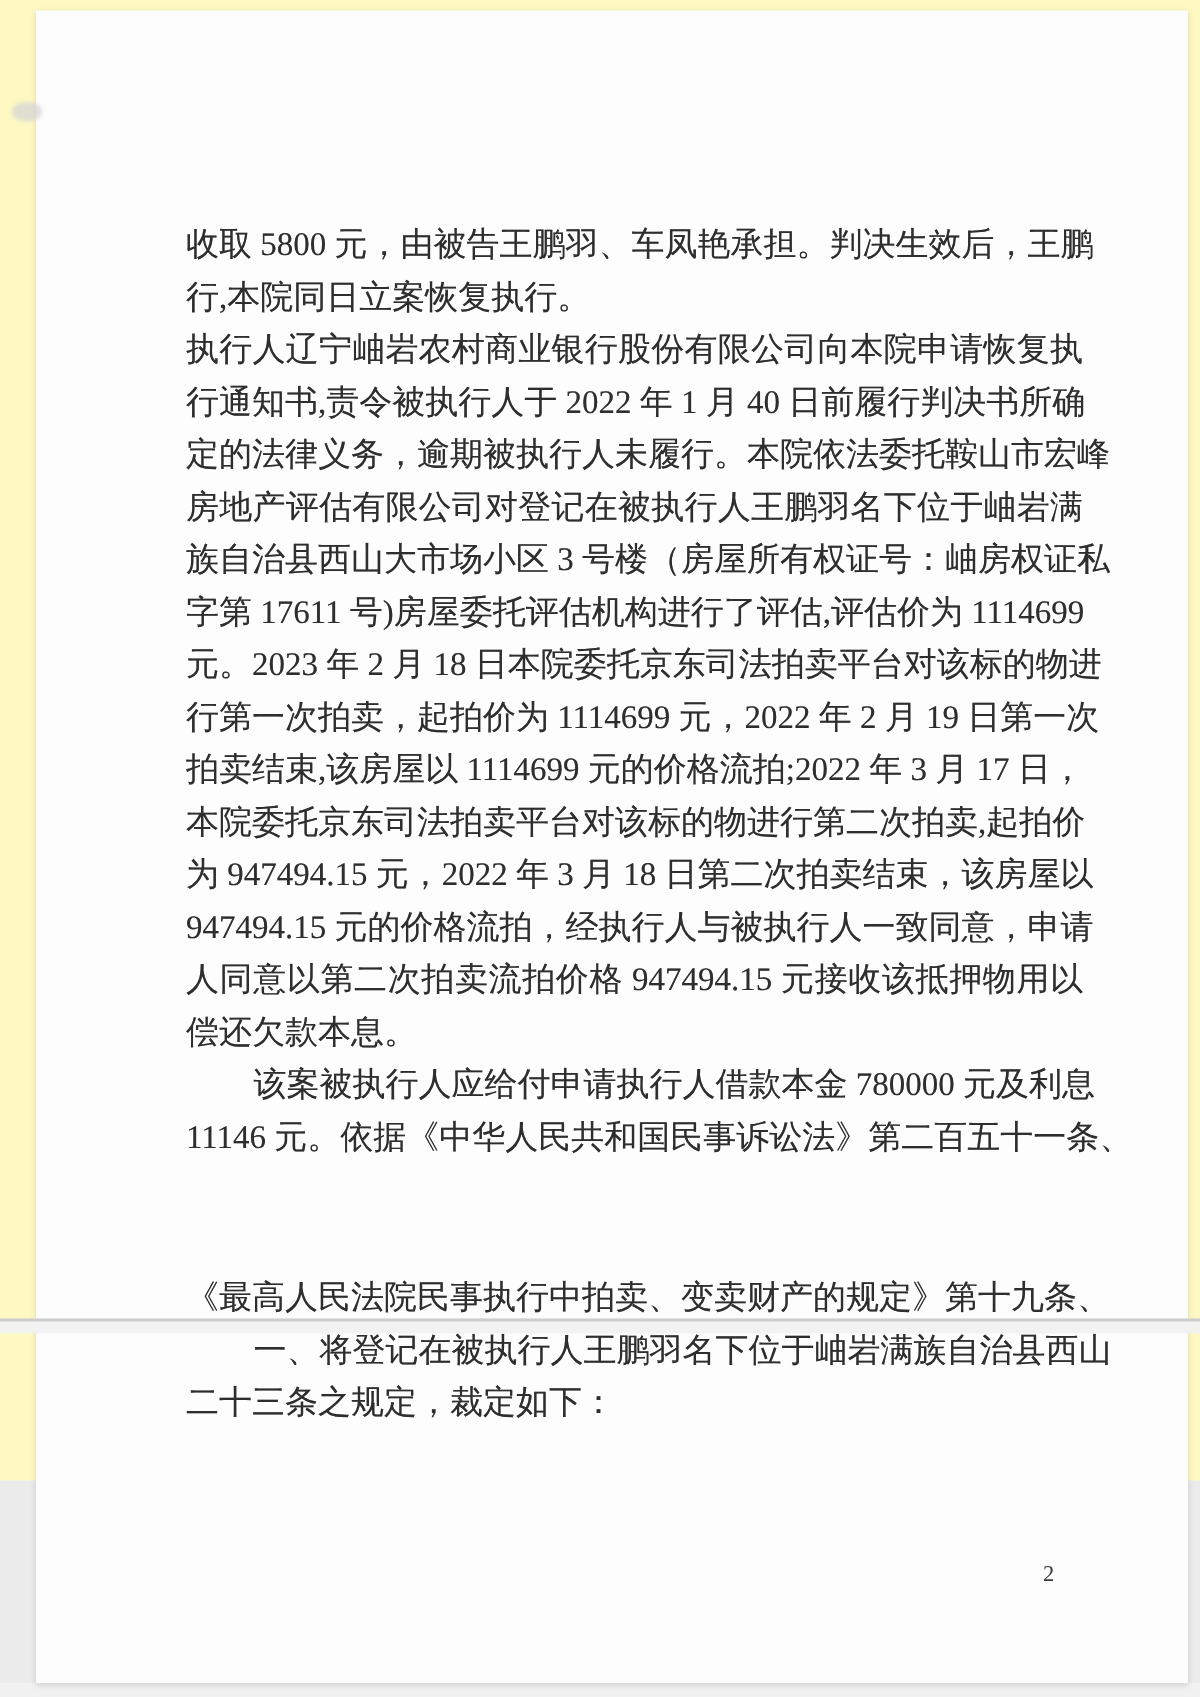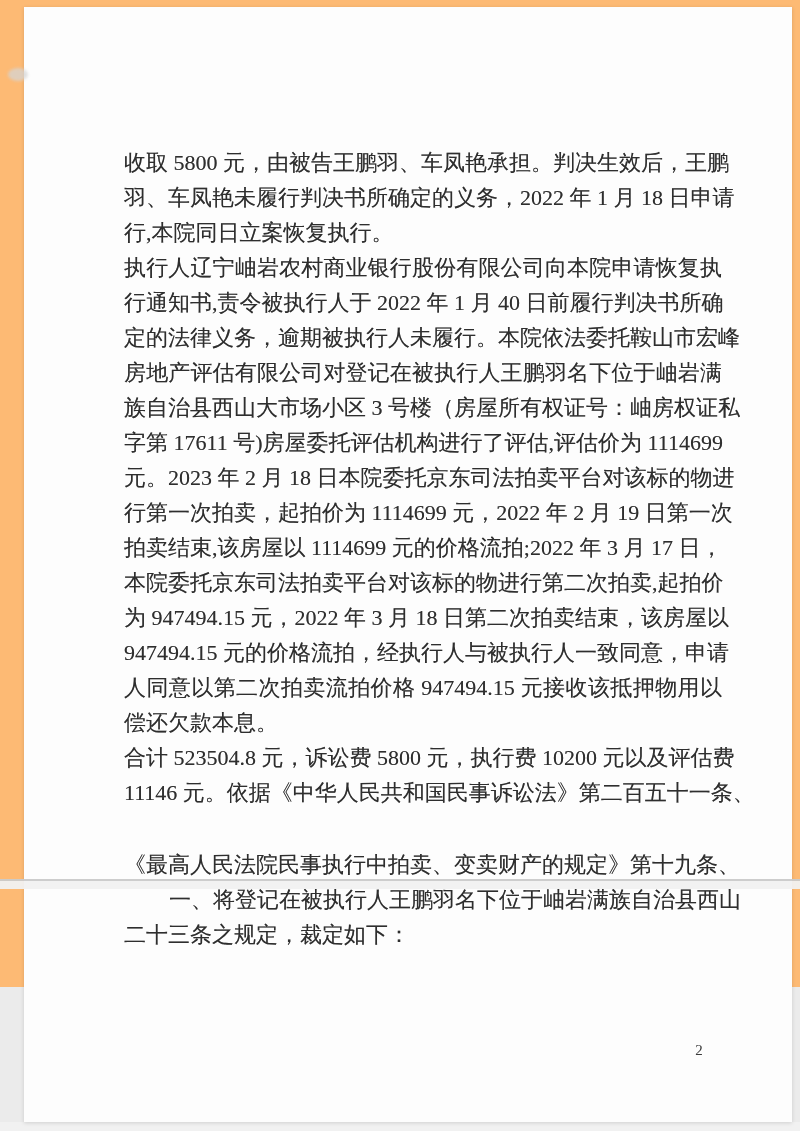--- a/index.html
+++ b/index.html
@@ -8,21 +8,21 @@
     width: 800px;
     height: 1131px;
     background: #ebebeb;
     overflow: hidden;
     font-family: "Liberation Serif", "DejaVu Serif", serif;
   }
   .canvas {
     position: relative;
     width: 800px;
     height: 987px;
-    background: #fdba74;
+    background: #fef9c3;
   }
   
   .bottom-strip {
     position: absolute;
     left: 0; top: 1122px;
     width: 800px; height: 9px;
     background: #f1f1f1;
   }
   .paper {
     position: absolute;
@@ -82,37 +82,36 @@
 <body>
 
 <div class="canvas">
 
   <div class="bottom-strip"></div>
 
   <div class="paper">
 
     <div class="text-block tb-upper">
       <div class="line">收取 5800 元，由被告王鹏羽、车凤艳承担。判决生效后，王鹏</div>
-      <div class="line">羽、车凤艳未履行判决书所确定的义务，2022 年 1 月 18 日申请</div>
       <div class="line pend">行,本院同日立案恢复执行。</div>
       <div class="line">执行人辽宁岫岩农村商业银行股份有限公司向本院申请恢复执</div>
       <div class="line">行通知书,责令被执行人于 2022 年 1 月 40 日前履行判决书所确</div>
       <div class="line">定的法律义务，逾期被执行人未履行。本院依法委托鞍山市宏峰</div>
       <div class="line">房地产评估有限公司对登记在被执行人王鹏羽名下位于岫岩满</div>
       <div class="line">族自治县西山大市场小区 3 号楼（房屋所有权证号：岫房权证私</div>
       <div class="line">字第 17611 号)房屋委托评估机构进行了评估,评估价为 1114699</div>
       <div class="line">元。2023 年 2 月 18 日本院委托京东司法拍卖平台对该标的物进</div>
       <div class="line">行第一次拍卖，起拍价为 1114699 元，2022 年 2 月 19 日第一次</div>
       <div class="line">拍卖结束,该房屋以 1114699 元的价格流拍;2022 年 3 月 17 日，</div>
       <div class="line">本院委托京东司法拍卖平台对该标的物进行第二次拍卖,起拍价</div>
       <div class="line">为 947494.15 元，2022 年 3 月 18 日第二次拍卖结束，该房屋以</div>
       <div class="line">947494.15 元的价格流拍，经执行人与被执行人一致同意，申请</div>
       <div class="line">人同意以第二次拍卖流拍价格 947494.15 元接收该抵押物用以</div>
       <div class="line pend">偿还欠款本息。</div>
-      <div class="line">合计 523504.8 元，诉讼费 5800 元，执行费 10200 元以及评估费</div>
+      <div class="line ind">该案被执行人应给付申请执行人借款本金 780000 元及利息</div>
       <div class="line">11146 元。依据《中华人民共和国民事诉讼法》第二百五十一条、</div>
     </div>
 
     <div class="text-block tb-lower">
       <div class="line">《最高人民法院民事执行中拍卖、变卖财产的规定》第十九条、</div>
       <div class="line ind">一、将登记在被执行人王鹏羽名下位于岫岩满族自治县西山</div>
       <div class="line pend">二十三条之规定，裁定如下：</div>
     </div>
 
   </div>

